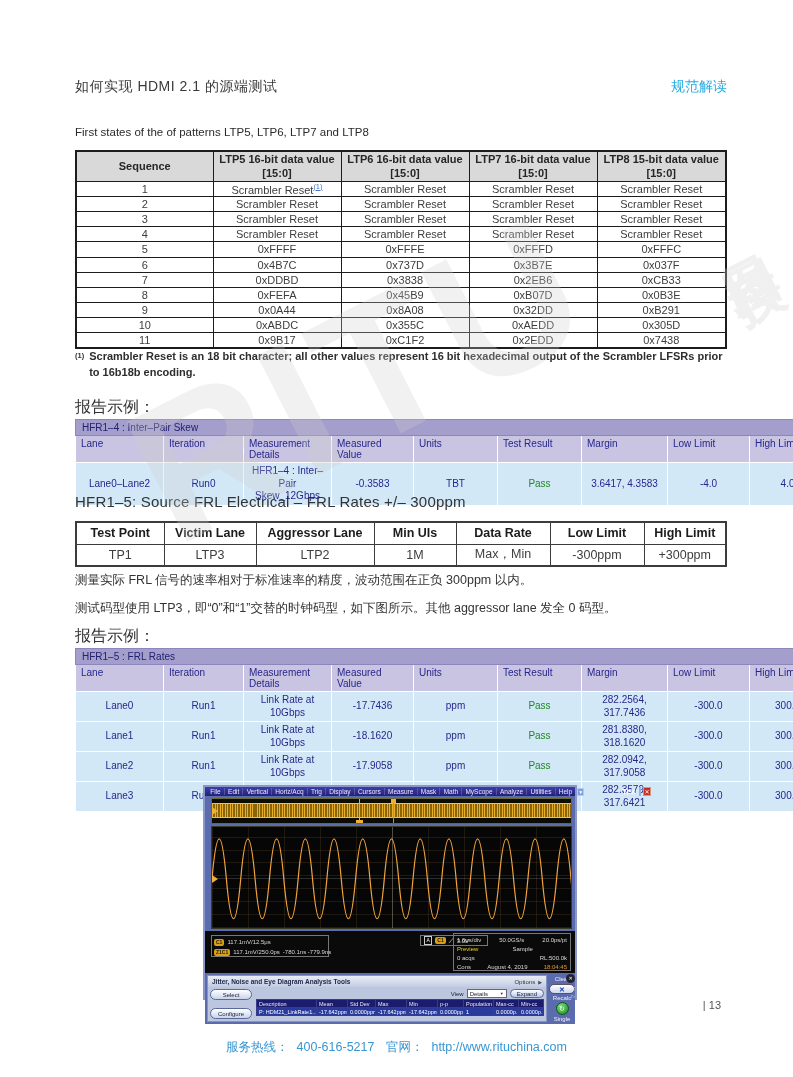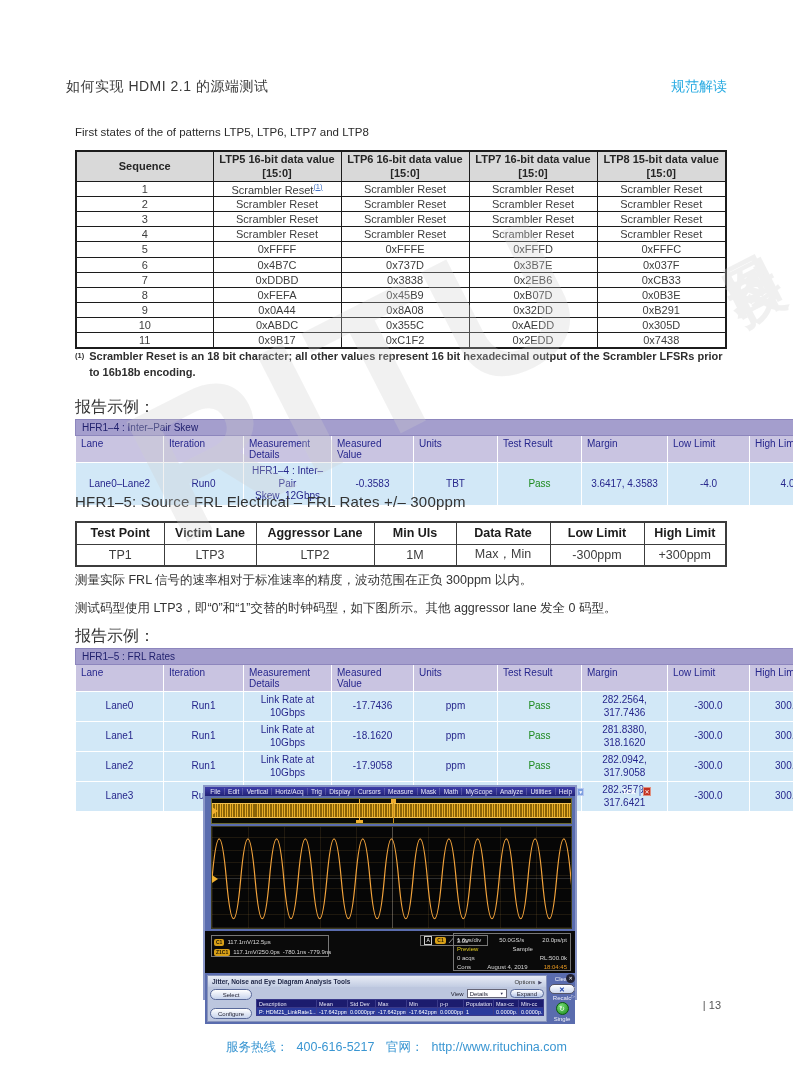--- a/index.html
+++ b/index.html
@@ -3,21 +3,21 @@
 <meta charset="utf-8">
 <style>
   * { margin:0; padding:0; box-sizing:border-box; }
   body {
     width:793px; height:1077px; position:relative; background:#ffffff;
     font-family:"Liberation Sans", sans-serif; overflow:hidden; color:#333;
   }
   .abs { position:absolute; }
 
   
-  .hdr-left { left:66px; top:78px; font-size:14px; color:#3a3a3a; letter-spacing:0.5px; }
+  .hdr-left { left:75px; top:78px; font-size:14px; color:#3a3a3a; letter-spacing:0.5px; }
   .hdr-right { right:66px; top:78px; font-size:14px; color:#29abe2; }
 
   
   .intro { left:75px; top:126px; font-size:11.5px; color:#2b2b2b; }
 
   
   .ptable { left:75px; top:150px; width:650px; border-collapse:collapse; table-layout:fixed; }
   .ptable th, .ptable td {
     border:1px solid #1c1c1c; text-align:center; vertical-align:middle;
     font-size:11px; color:#3d3d3d; padding:0 2px; line-height:1.28;

